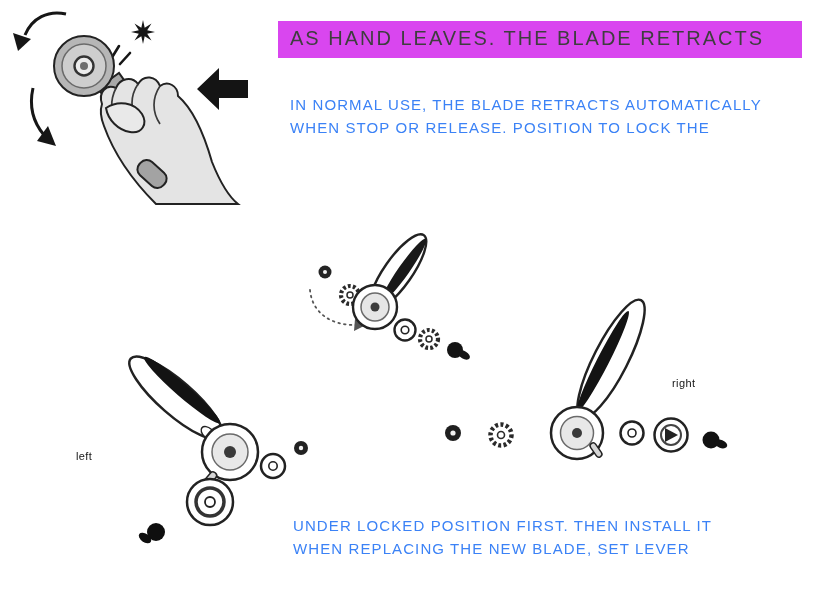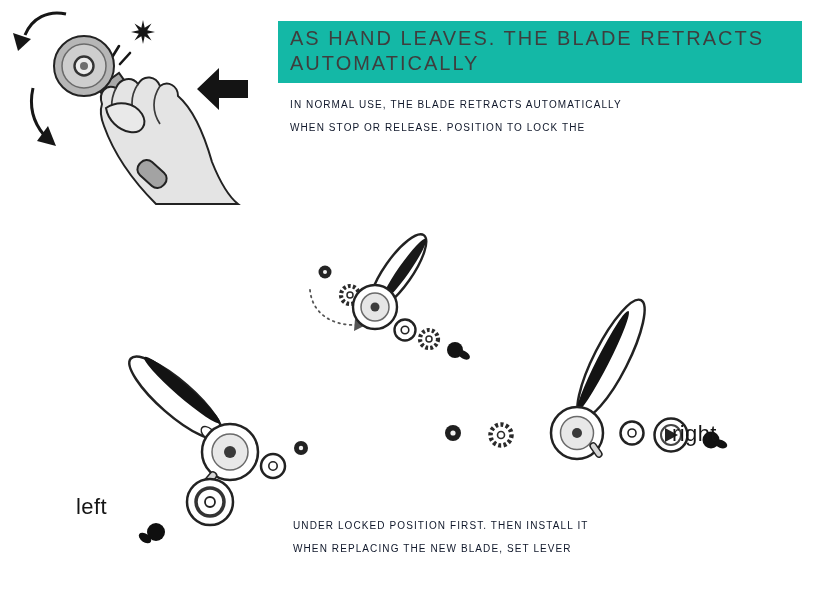--- a/index.html
+++ b/index.html
@@ -38,32 +38,31 @@
     position: absolute;
     left: 290px; top: 93px;
     width: 505px;
   }
   .footer {
     position: absolute;
     left: 293px; top: 514px;
     width: 500px;
   }
   .body-line {
-    font-size: 10px;
+    font-size: 15px;
     line-height: 23px;
     letter-spacing: 1.1px;
-    color: #0f172a;
+    color: #3b82f6;
     white-space: nowrap;
   }
   .diagram-label {
     position: absolute;
-    font-size: 22px;
+    font-size: 11px;
     letter-spacing: 0.4px;
     color: #151515;
-    margin-top: 44px;
   }
   .label-left  { left: 76px;  top: 450px; text-align: right; }
   .label-right { left: 672px; top: 377px; }
 </style>
 </head>
 <body>
 
 <div class="page" style="background: rgb(255, 255, 255);">
 
   <svg class="illu hand" viewBox="0 0 250 205" aria-hidden="true">
@@ -86,23 +85,22 @@
     </g>
     <g>
       <path d="M96 100 C 92 88, 100 80, 110 84 C 114 74, 126 72, 132 80 C 138 70, 150 72, 154 82 C 162 76, 172 82, 172 92 C 186 104, 198 130, 206 158 C 214 178, 222 192, 232 200 L 150 200 C 128 178, 108 150, 98 122 C 94 112, 94 106, 96 100 Z" fill="#e4e4e4" stroke="#222" stroke-width="2"></path>
       <path d="M110 84 C 104 96, 104 108, 112 120 M132 80 C 124 92, 124 106, 132 118 M154 82 C 146 94, 146 108, 154 120" fill="none" stroke="#3a3a3a" stroke-width="1.7"></path>
       <path d="M100 104 C 112 96, 128 98, 136 110 C 142 120, 136 130, 124 128 C 112 126, 102 116, 100 104 Z" fill="#e9e9e9" stroke="#222" stroke-width="2"></path>
       <rect x="-16" y="-9" width="32" height="18" rx="8" transform="translate(146 170) rotate(42)" fill="#a3a3a3" stroke="#222" stroke-width="2"></rect>
     </g>
     <polygon points="191,85 213,64 213,76 242,76 242,94 213,94 213,106" fill="#141414"></polygon>
   </svg>
 
-  <div class="header-band" style="background: #14b8a6; color: rgb(62, 62, 62);">
+  <div class="header-band" style="background: #d946ef; color: rgb(62, 62, 62);">
     <div class="header-line">AS HAND LEAVES. THE BLADE RETRACTS</div>
-    <div class="header-line">AUTOMATICALLY</div>
   </div>
 
   <div class="intro">
     <div class="body-line">IN NORMAL USE, THE BLADE RETRACTS AUTOMATICALLY</div>
     <div class="body-line">WHEN STOP OR RELEASE. POSITION TO LOCK THE</div>
   </div>
 
   <svg class="illu top-exploded" viewBox="0 0 215 168" aria-hidden="true">
     <path d="M32 78 C 34 100, 52 114, 80 113" fill="none" stroke="#555" stroke-width="1.8" stroke-dasharray="1.6 4.2" stroke-linecap="round"></path>
     <polygon points="88,113 76,119 77,107" fill="#555"></polygon>

